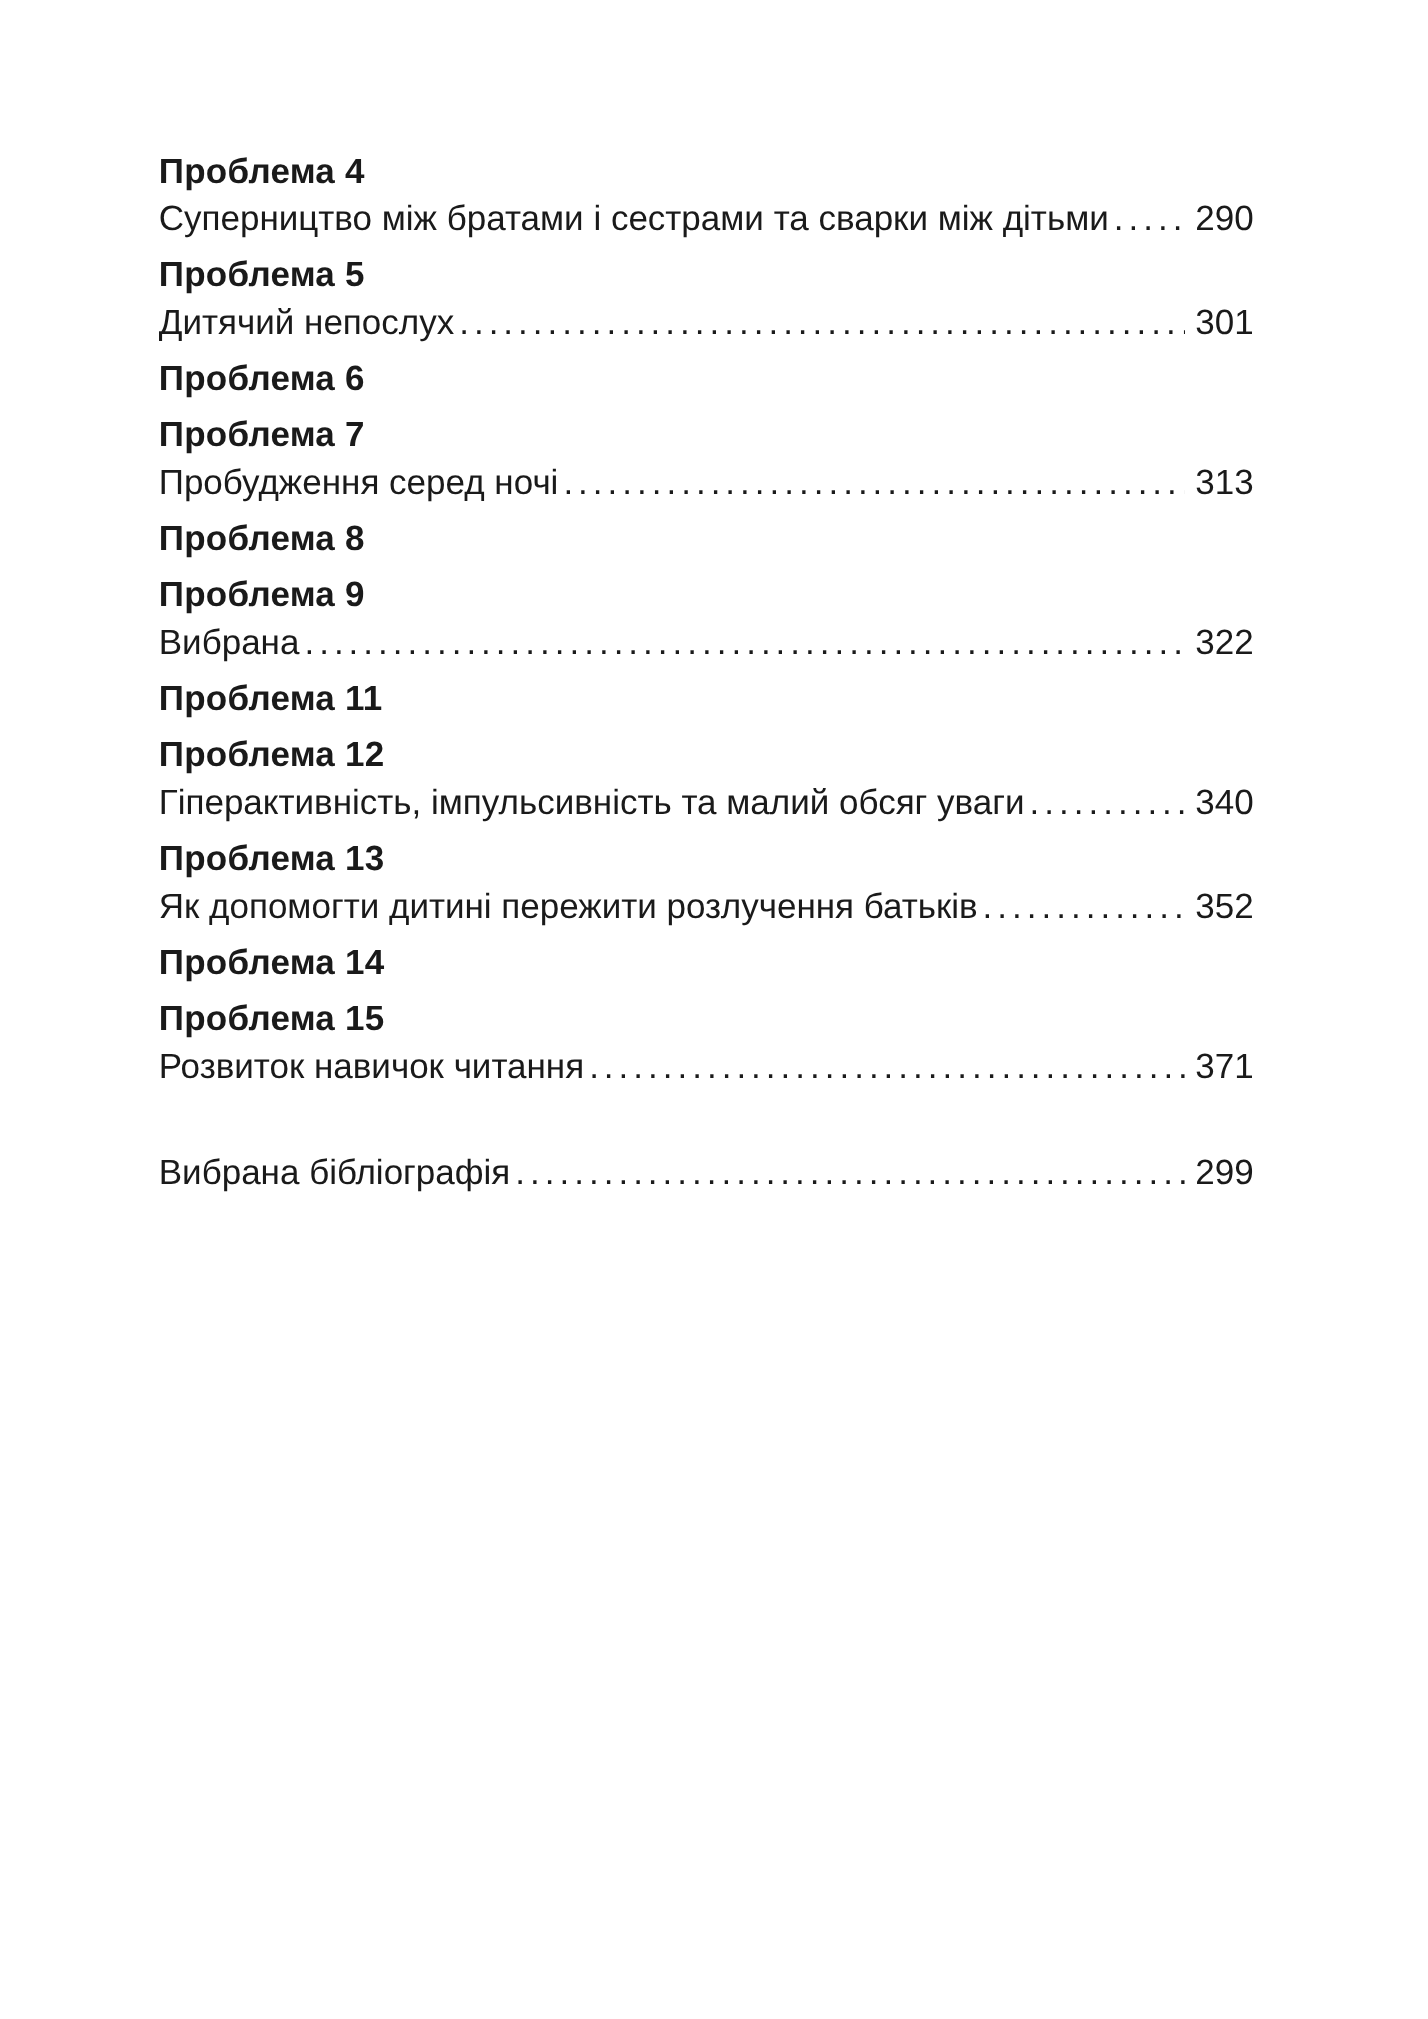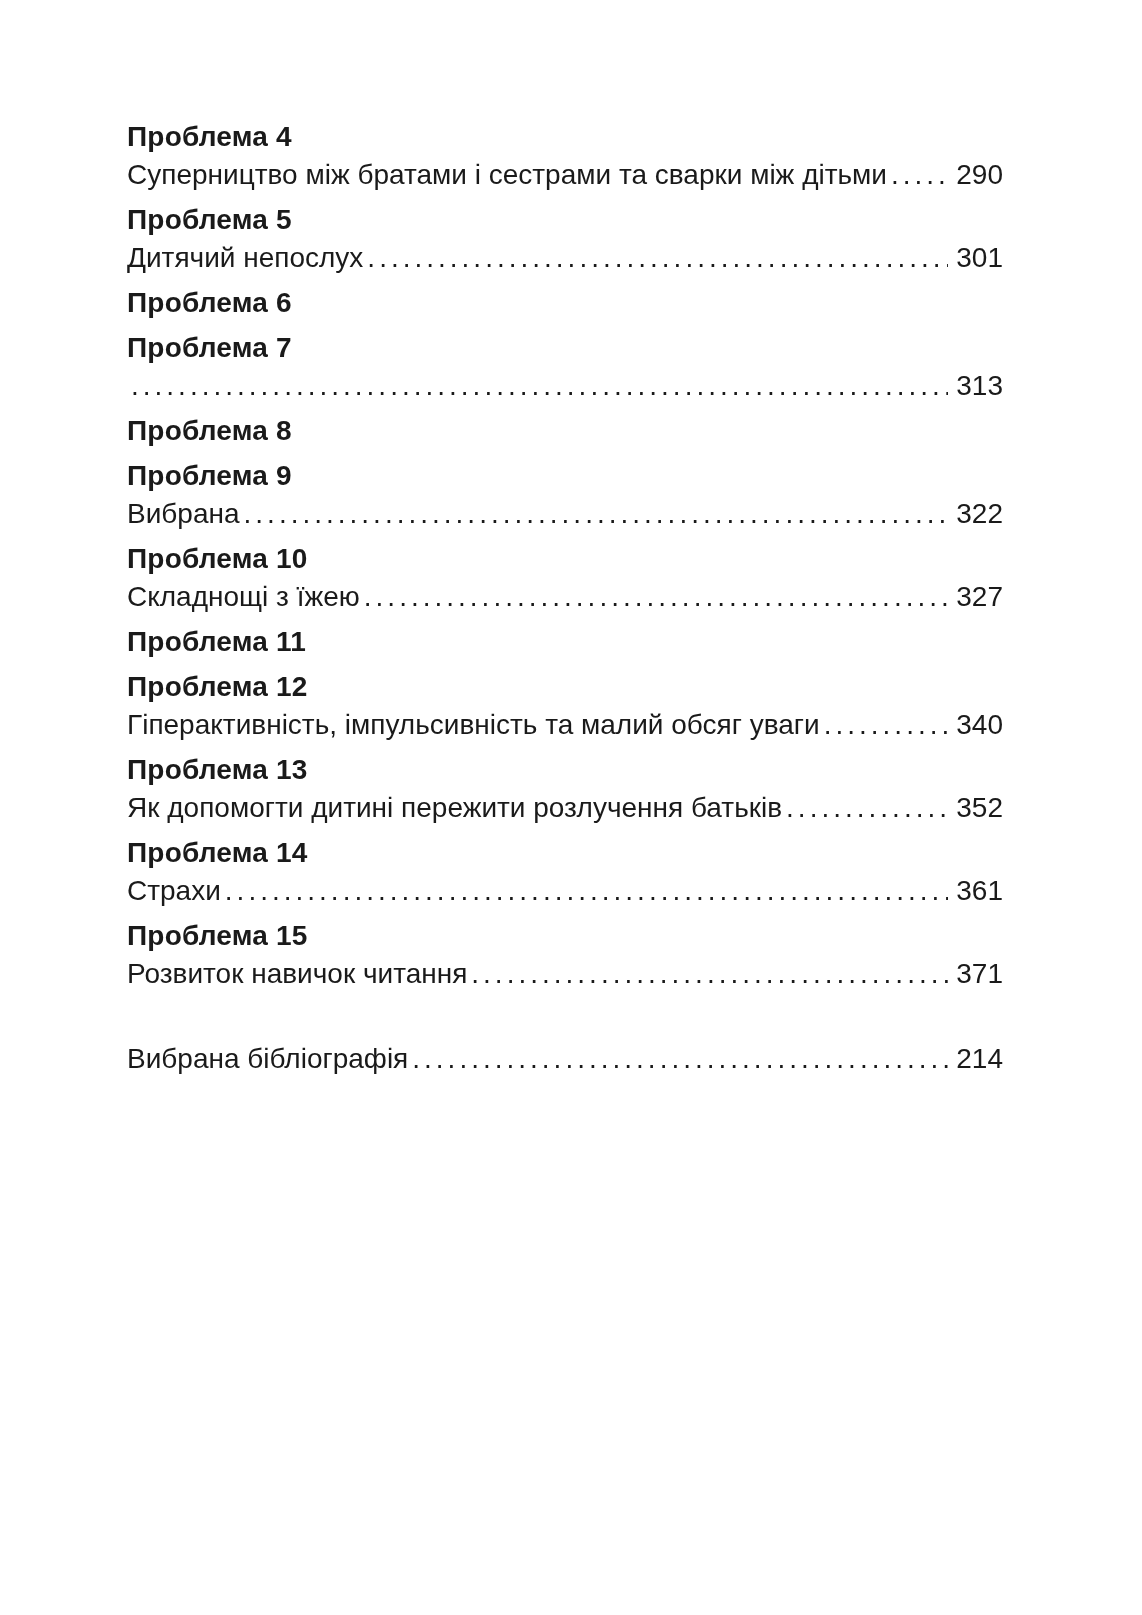--- a/index.html
+++ b/index.html
@@ -83,46 +83,39 @@
     </div>
   </div>
 
   <div class="toc-block">
     <div class="toc-heading">Проблема 6</div>
   </div>
 
   <div class="toc-block">
     <div class="toc-heading">Проблема 7</div>
     <div class="toc-line">
+      <span class="toc-title">Пробудження серед ночі</span>
       <span class="toc-dots"></span>
       <span class="toc-page">313</span>
     </div>
   </div>
 
   <div class="toc-block">
     <div class="toc-heading">Проблема 8</div>
   </div>
 
   <div class="toc-block">
     <div class="toc-heading">Проблема 9</div>
     <div class="toc-line">
       <span class="toc-title">Вибрана</span>
       <span class="toc-dots"></span>
       <span class="toc-page">322</span>
     </div>
   </div>
 
-  <div class="toc-block">
-    <div class="toc-heading">Проблема 10</div>
-    <div class="toc-line">
-      <span class="toc-title">Складнощі з їжею</span>
-      <span class="toc-dots"></span>
-      <span class="toc-page">327</span>
-    </div>
-  </div>
 
   <div class="toc-block">
     <div class="toc-heading">Проблема 11</div>
   </div>
 
   <div class="toc-block">
     <div class="toc-heading">Проблема 12</div>
     <div class="toc-line">
       <span class="toc-title">Гіперактивність, імпульсивність та малий обсяг уваги</span>
       <span class="toc-dots"></span>
@@ -134,35 +127,30 @@
     <div class="toc-heading">Проблема 13</div>
     <div class="toc-line">
       <span class="toc-title">Як допомогти дитині пережити розлучення батьків</span>
       <span class="toc-dots"></span>
       <span class="toc-page">352</span>
     </div>
   </div>
 
   <div class="toc-block">
     <div class="toc-heading">Проблема 14</div>
-    <div class="toc-line">
-      <span class="toc-title">Страхи</span>
-      <span class="toc-dots"></span>
-      <span class="toc-page">361</span>
-    </div>
   </div>
 
   <div class="toc-block">
     <div class="toc-heading">Проблема 15</div>
     <div class="toc-line">
       <span class="toc-title">Розвиток навичок читання</span>
       <span class="toc-dots"></span>
       <span class="toc-page">371</span>
     </div>
   </div>
 <div class="toc-block bibliography-block">
       <div class="toc-line">
         <span class="toc-title">Вибрана бібліографія</span>
         <span class="toc-dots"></span>
-        <span class="toc-page">214</span>
+        <span class="toc-page">299</span>
       </div>
     </div>
   </div>
 
 </body></html>

